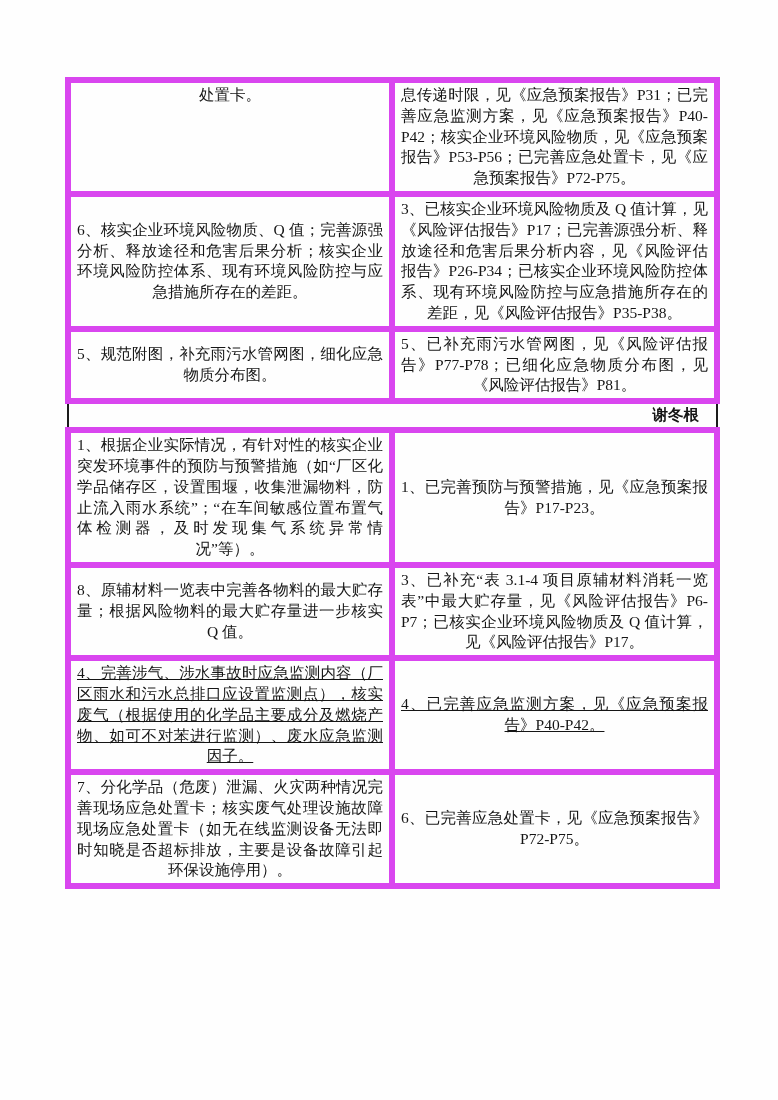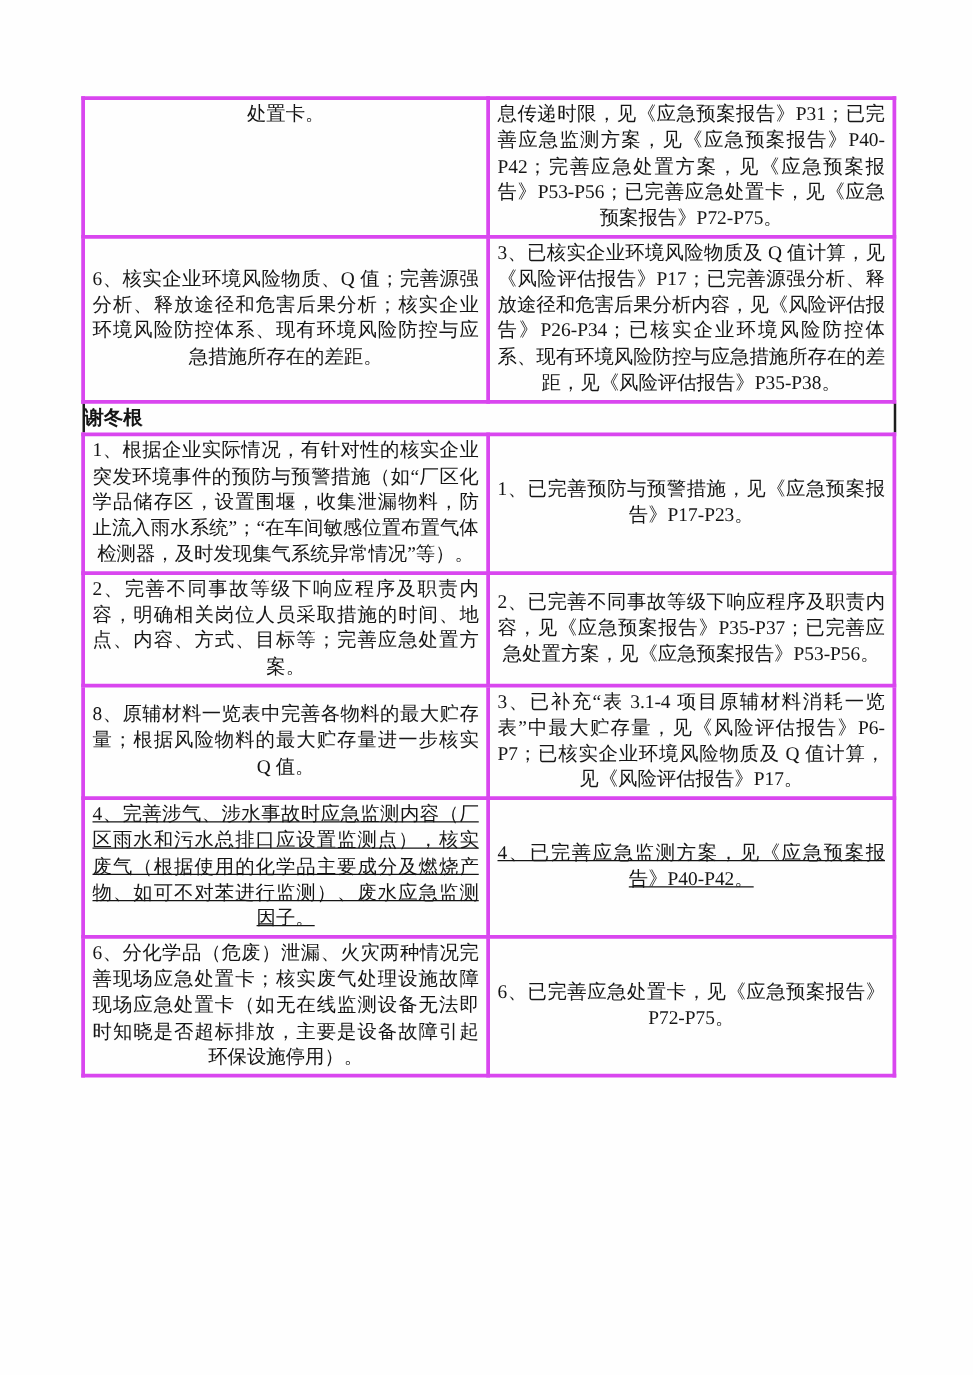--- a/index.html
+++ b/index.html
@@ -21,42 +21,42 @@
     left: 65px;
     top: 77px;
     width: 649px;
     border-collapse: collapse;
     table-layout: fixed;
     border: 2px solid #1c1c1c;
   }
   col.c-left  { width: 324px; }
   col.c-right { width: 325px; }
   td.cell {
-    border: 3px solid #d946ef;
+    border: 6px solid #d946ef;
     font-size: 15.5px;
     line-height: 20.8px;
     padding: 2px 6px;
     vertical-align: middle;
     text-align: justify;
     text-align-last: center;
     word-break: break-word;
   }
   td.cell.top {
     vertical-align: top;
   }
   td.cell.center-line {
     text-align: center;
   }
   td.hdr-cell {
     border: 1px solid #1c1c1c;
     font-size: 15.5px;
     font-weight: bold;
-    text-align: left;
+    text-align: right;
     vertical-align: middle;
-    padding: 1px 0;
+    padding: 1px 17px;
   }
   
   tr.rA  td { height: 104px; }
   tr.rB  td { height: 113px; margin-top: 16px; }
   tr.rC  td { height: 57px; }
   tr.rD  td { height: 60px; }
   tr.hdr td { height: 19px; }
   tr.r1  td { height: 101px; margin-left: 18px; }
   tr.r2  td { height: 76px; }
   tr.r3  td { height: 76px; }
@@ -70,54 +70,54 @@
 <div class="page">
   <table class="review-table">
     <colgroup>
       <col class="c-left">
       <col class="c-right">
     </colgroup>
 
     <tbody>
         <tr class="rA">
       <td class="cell top center-line">处置卡。</td>
-      <td class="cell top">息传递时限，见《应急预案报告》P31；已完善应急监测方案，见《应急预案报告》P40-P42；完善应急处置方案，见《应急预案报告》P53-P56；已完善应急处置卡，见《应急预案报告》P72-P75。</td>
+      <td class="cell top">息传递时限，见《应急预案报告》P31；已完善应急监测方案，见《应急预案报告》P40-P42；核实企业环境风险物质，见《应急预案报告》P53-P56；已完善应急处置卡，见《应急预案报告》P72-P75。</td>
     </tr>
 
     <tr class="rB">
       <td class="cell">6、核实企业环境风险物质、Q 值；完善源强分析、释放途径和危害后果分析；核实企业环境风险防控体系、现有环境风险防控与应急措施所存在的差距。</td>
       <td class="cell">3、已核实企业环境风险物质及 Q 值计算，见《风险评估报告》P17；已完善源强分析、释放途径和危害后果分析内容，见《风险评估报告》P26-P34；已核实企业环境风险防控体系、现有环境风险防控与应急措施所存在的差距，见《风险评估报告》P35-P38。</td>
     </tr>
 
 
+    <tr class="rD">
+      <td class="cell">5、规范附图，补充雨污水管网图，细化应急物质分布图。</td>
+      <td class="cell">5、已补充雨污水管网图，见《风险评估报告》P77-P78；已细化应急物质分布图，见《风险评估报告》P81。</td>
+    </tr>
 
     <tr class="hdr">
       <td class="hdr-cell" colspan="2">谢冬根</td>
     </tr>
 
     <tr class="r1">
       <td class="cell">1、根据企业实际情况，有针对性的核实企业突发环境事件的预防与预警措施（如“厂区化学品储存区，设置围堰，收集泄漏物料，防止流入雨水系统”；“在车间敏感位置布置气体检测器，及时发现集气系统异常情况”等）。</td>
       <td class="cell">1、已完善预防与预警措施，见《应急预案报告》P17-P23。</td>
     </tr>
 
-    <tr class="r2">
-      <td class="cell">2、完善不同事故等级下响应程序及职责内容，明确相关岗位人员采取措施的时间、地点、内容、方式、目标等；完善应急处置方案。</td>
-      <td class="cell">2、已完善不同事故等级下响应程序及职责内容，见《应急预案报告》P35-P37；已完善应急处置方案，见《应急预案报告》P53-P56。</td>
-    </tr>
 
     <tr class="r3">
       <td class="cell">8、原辅材料一览表中完善各物料的最大贮存量；根据风险物料的最大贮存量进一步核实 Q 值。</td>
       <td class="cell">3、已补充“表 3.1-4 项目原辅材料消耗一览表”中最大贮存量，见《风险评估报告》P6-P7；已核实企业环境风险物质及 Q 值计算，见《风险评估报告》P17。</td>
     </tr>
 
     <tr class="r4">
       <td class="cell">4、完善涉气、涉水事故时应急监测内容（厂区雨水和污水总排口应设置监测点），核实废气（根据使用的化学品主要成分及燃烧产物、如可不对苯进行监测）、废水应急监测因子。</td>
       <td class="cell">4、已完善应急监测方案，见《应急预案报告》P40-P42。</td>
     </tr>
 
 
     <tr class="r6">
-      <td class="cell">6、分化学品（危废）泄漏、火灾两种情况完善现场应急处置卡；核实废气处理设施故障现场应急处置卡（如无在线监测设备无法即时知晓是否超标排放，主要是设备故障引起环保设施停用）。</td>
+      <td class="cell">7、分化学品（危废）泄漏、火灾两种情况完善现场应急处置卡；核实废气处理设施故障现场应急处置卡（如无在线监测设备无法即时知晓是否超标排放，主要是设备故障引起环保设施停用）。</td>
       <td class="cell">6、已完善应急处置卡，见《应急预案报告》P72-P75。</td>
     </tr>
   </tbody>
     </table>
 </div>
 
 </body></html>

